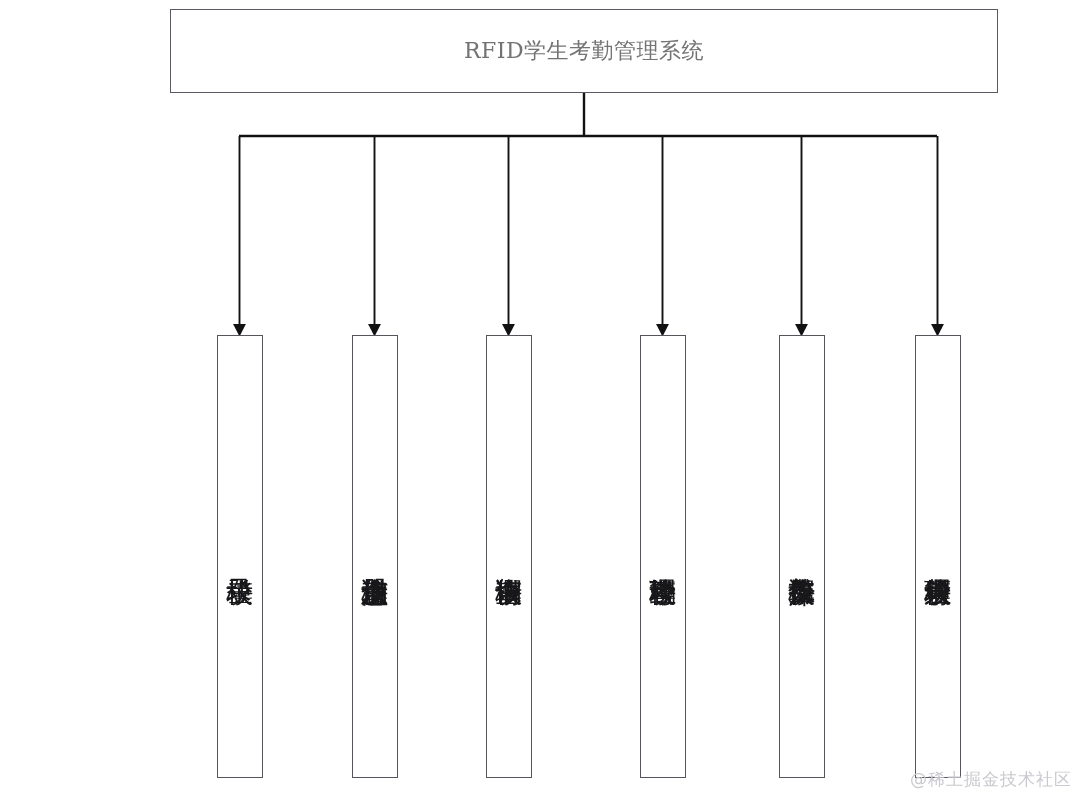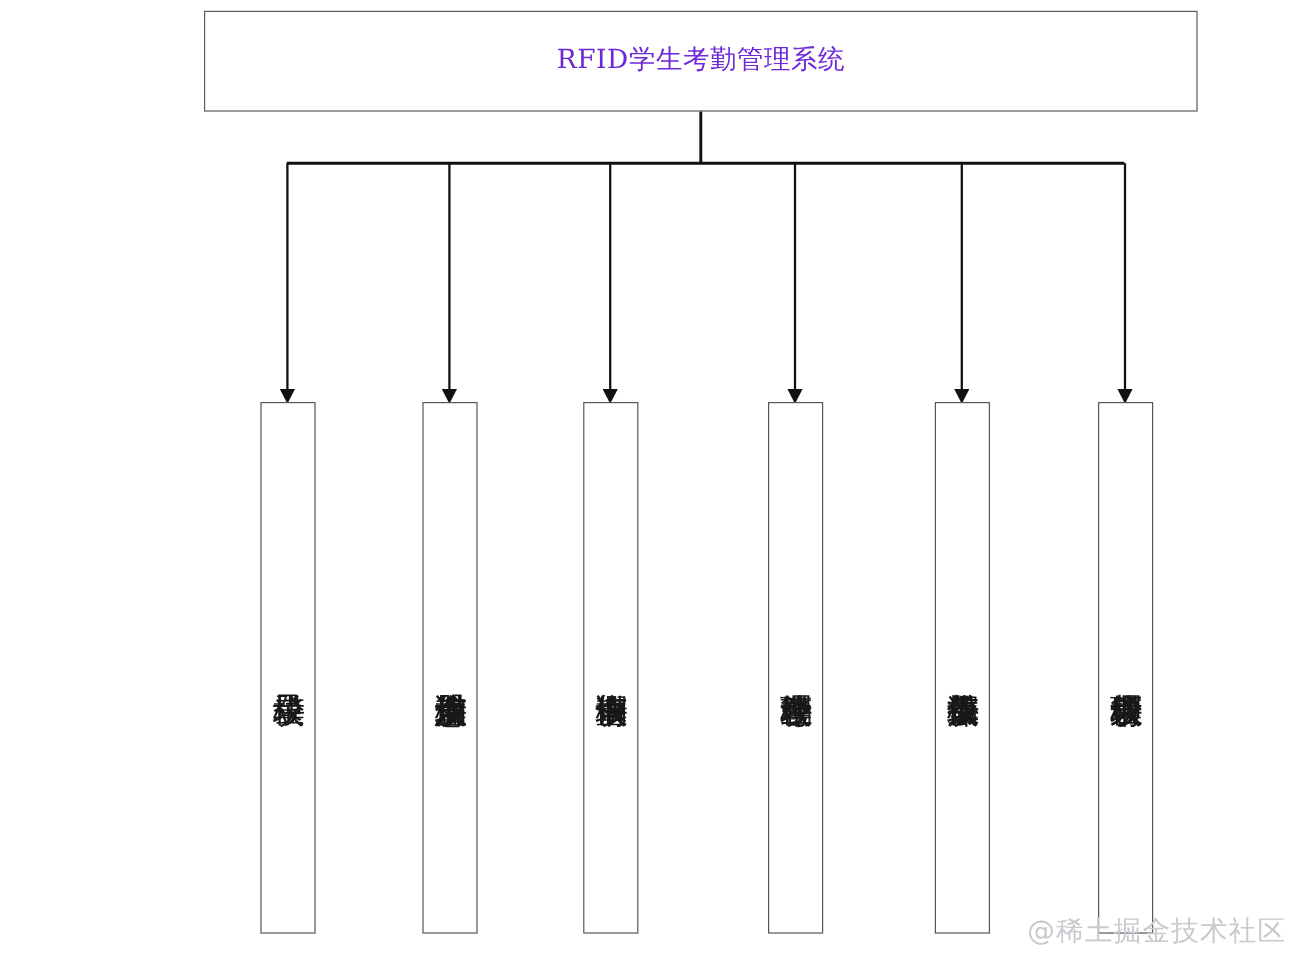--- a/index.html
+++ b/index.html
@@ -36,21 +36,21 @@
     background: #ffffff;
     display: flex;
     align-items: center;
     justify-content: center;
   }
   .root-title {
     font-family: "DejaVu Serif", "Liberation Serif", serif;
     font-size: 22px;
     line-height: 1.2;
     letter-spacing: 0.5px;
-    color: #6d28d9;
+    color: #737373;
     white-space: nowrap;
   }
 
   
   .connector-svg {
     position: absolute;
     left: 0;
     top: 0;
     width: 1084px;
     height: 805px;
@@ -80,21 +80,21 @@
     white-space: nowrap;
     letter-spacing: 0px;
   }
 
   
   .watermark {
     position: absolute;
     right: 12px;
     bottom: 14px;
     font-family: "DejaVu Sans", "Liberation Sans", sans-serif;
-    font-size: 23px;
+    font-size: 17px;
     color: #c9c9cf;
     letter-spacing: 1px;
     white-space: nowrap;
     user-select: none;
   }
 </style>
 </head>
 <body>
 
 <div id="diagram-canvas">

